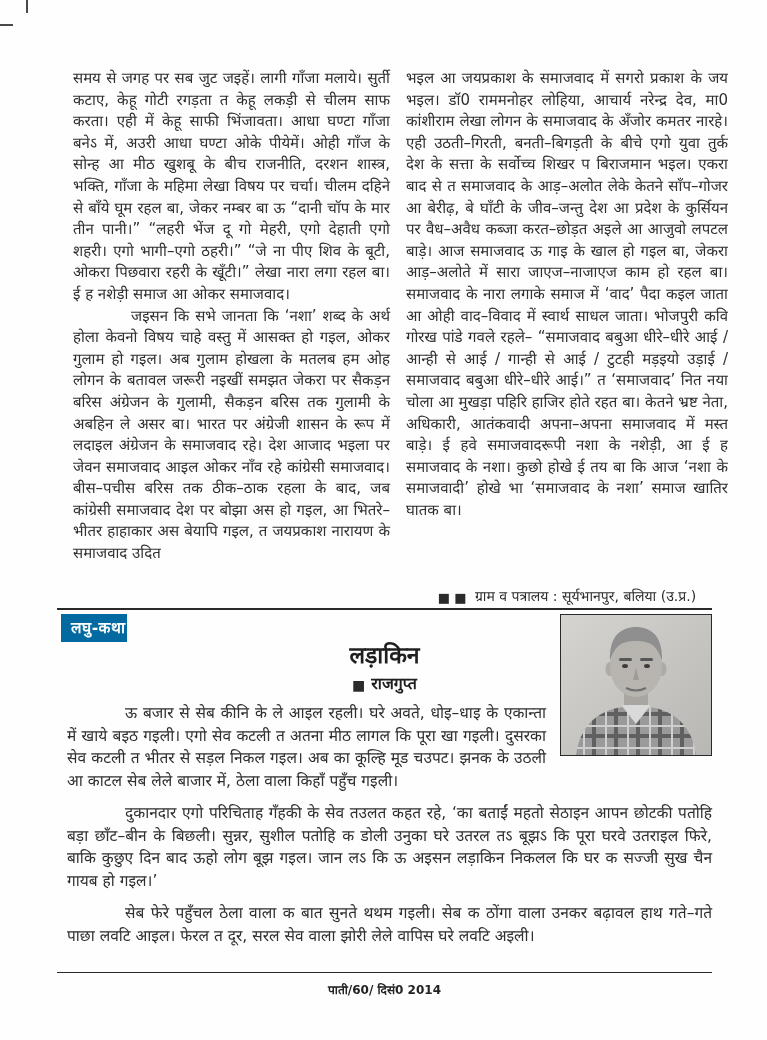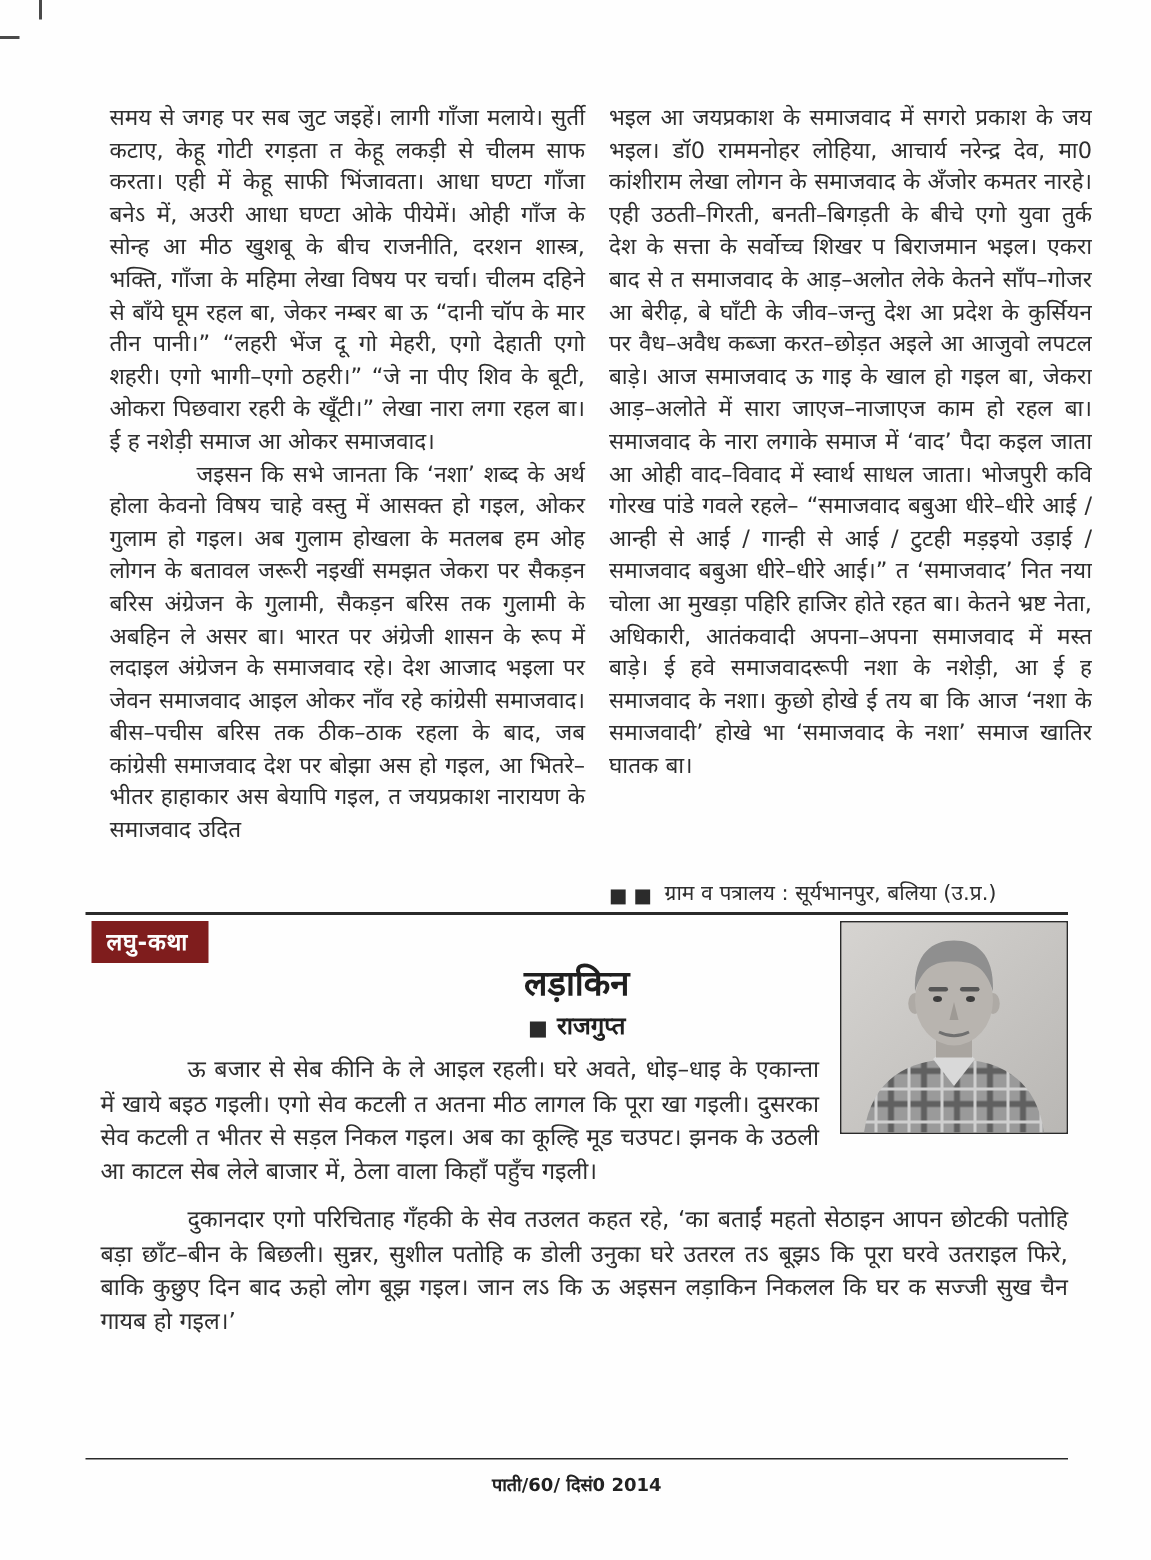--- a/index.html
+++ b/index.html
@@ -20,37 +20,37 @@
     position:absolute;top:68px;left:73px;width:655px;height:540px;
     overflow:hidden;display:flex;gap:16px;
   }
   .col{text-align:justify;font-size:15px;line-height:21.6px;}
   .col-left{width:317px;}
   .col-right{width:322px;display:flex;flex-direction:column;}
   .col p{margin:0;}
   .indent{text-indent:58px;}
   .essay-attrib{
     margin-top:auto;padding-top:4px;
-    font-size:14px;text-align:left;white-space:nowrap;
+    font-size:14px;text-align:center;white-space:nowrap;
   }
   .sq{
     display:inline-block;font-size:13px;line-height:1;
     color:#2b2b2b;margin-right:4px;transform:translateY(1px);
   }
 
   
   .story{
     position:absolute;top:608px;left:57px;width:655px;
     border-top:2px solid #2a2a2a;
   }
   .section-label{
     position:absolute;top:4px;left:4px;
-    background:#7f1d1d;color:#fdfdfd;
+    background:#0369a1;color:#fdfdfd;
     font-weight:bold;font-size:15.5px;
-    padding:2px 14px 4px 10px;letter-spacing:.5px;
+    padding:2px 2px 4px 10px;letter-spacing:.5px;
   }
   .story-content{padding-top:4px;}
   .photo-frame{
     float:right;width:150px;height:140px;
     margin:0 0 12px 14px;
     border:1px solid #2a2a2a;background:#cfcdca;
   }
   .story-head{position:relative;height:88px;text-align:center;}
   .story-title{
     position:absolute;left:50%;top:24px;transform:translateX(-50%);
@@ -139,20 +139,21 @@
 
       <div class="story-head">
         <div class="story-title">लड़ाकिन</div>
         <div class="story-author">
           <span class="sq">■</span><span>राजगुप्त</span>
         </div>
       </div>
 
       <p class="indent">ऊ बजार से सेब कीनि के ले आइल रहली। घरे अवते, धोइ–धाइ के एकान्ता में खाये बइठ गइली। एगो सेव कटली त अतना मीठ लागल कि पूरा खा गइली। दुसरका सेव कटली त भीतर से सड़ल निकल गइल। अब का कूल्हि मूड चउपट। झनक के उठली आ काटल सेब लेले बाजार में, ठेला वाला किहाँ पहुँच गइली।</p>
       <p class="indent">दुकानदार एगो परिचिताह गँहकी के सेव तउलत कहत रहे, ‘का बताईं महतो सेठाइन आपन छोटकी पतोहि बड़ा छाँट–बीन के बिछली। सुन्नर, सुशील पतोहि क डोली उनुका घरे उतरल तऽ बूझऽ कि पूरा घरवे उतराइल फिरे, बाकि कुछुए दिन बाद ऊहो लोग बूझ गइल। जान लऽ कि ऊ अइसन लड़ाकिन निकलल कि घर क सज्जी सुख चैन गायब हो गइल।’</p>
+      <p class="indent">सेब फेरे पहुँचल ठेला वाला क बात सुनते थथम गइली। सेब क ठोंगा वाला उनकर बढ़ावल हाथ गते–गते पाछा लवटि आइल। फेरल त दूर, सरल सेव वाला झोरी लेले वापिस घरे लवटि अइली।</p>
 
     </div>
   </div>
 
   <div class="footer">
     <span>पाती/60/ दिसं0 2014</span>
   </div>
 
 </div>
 

